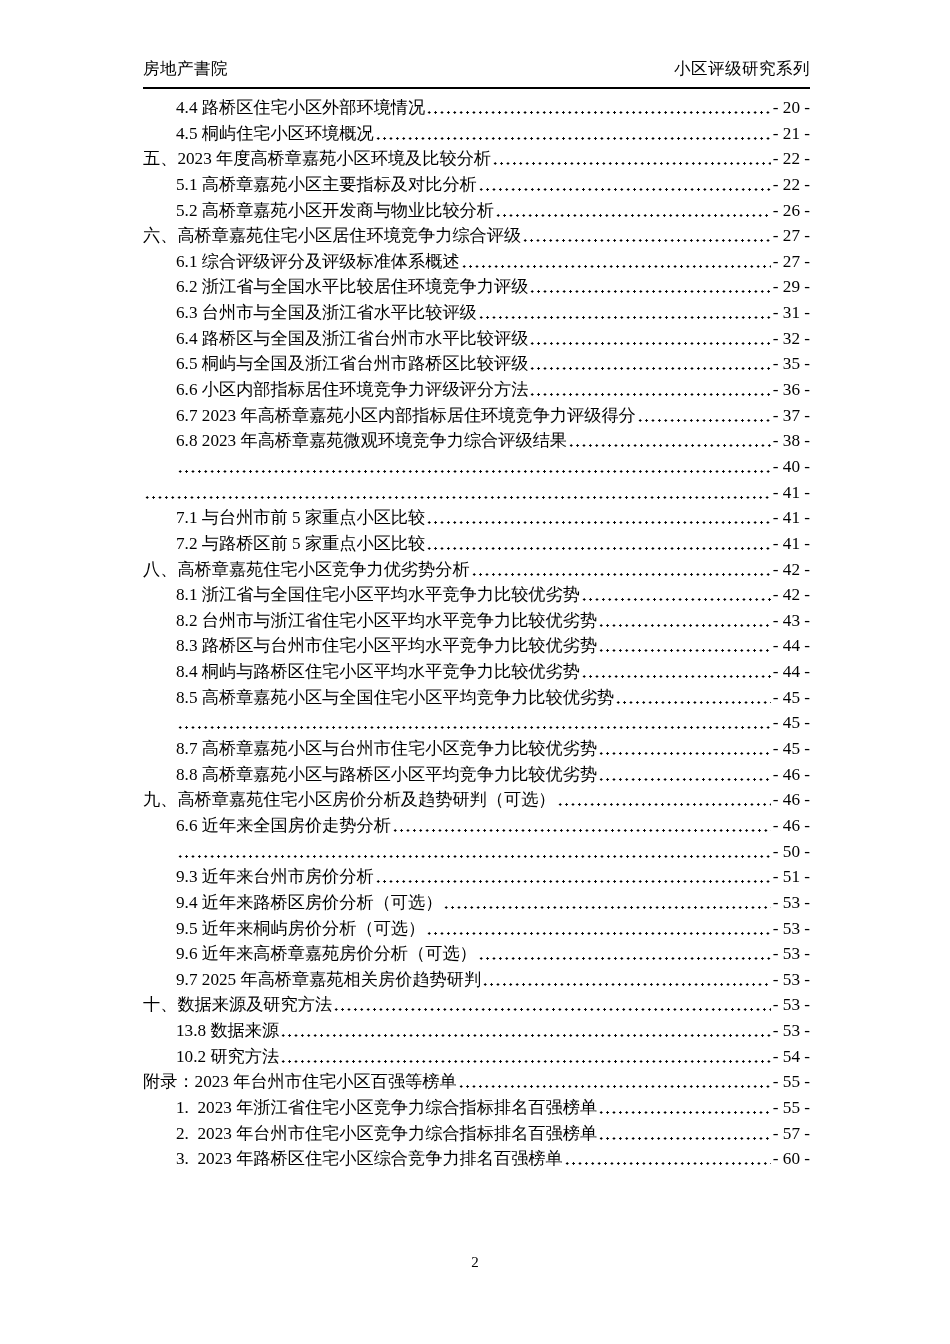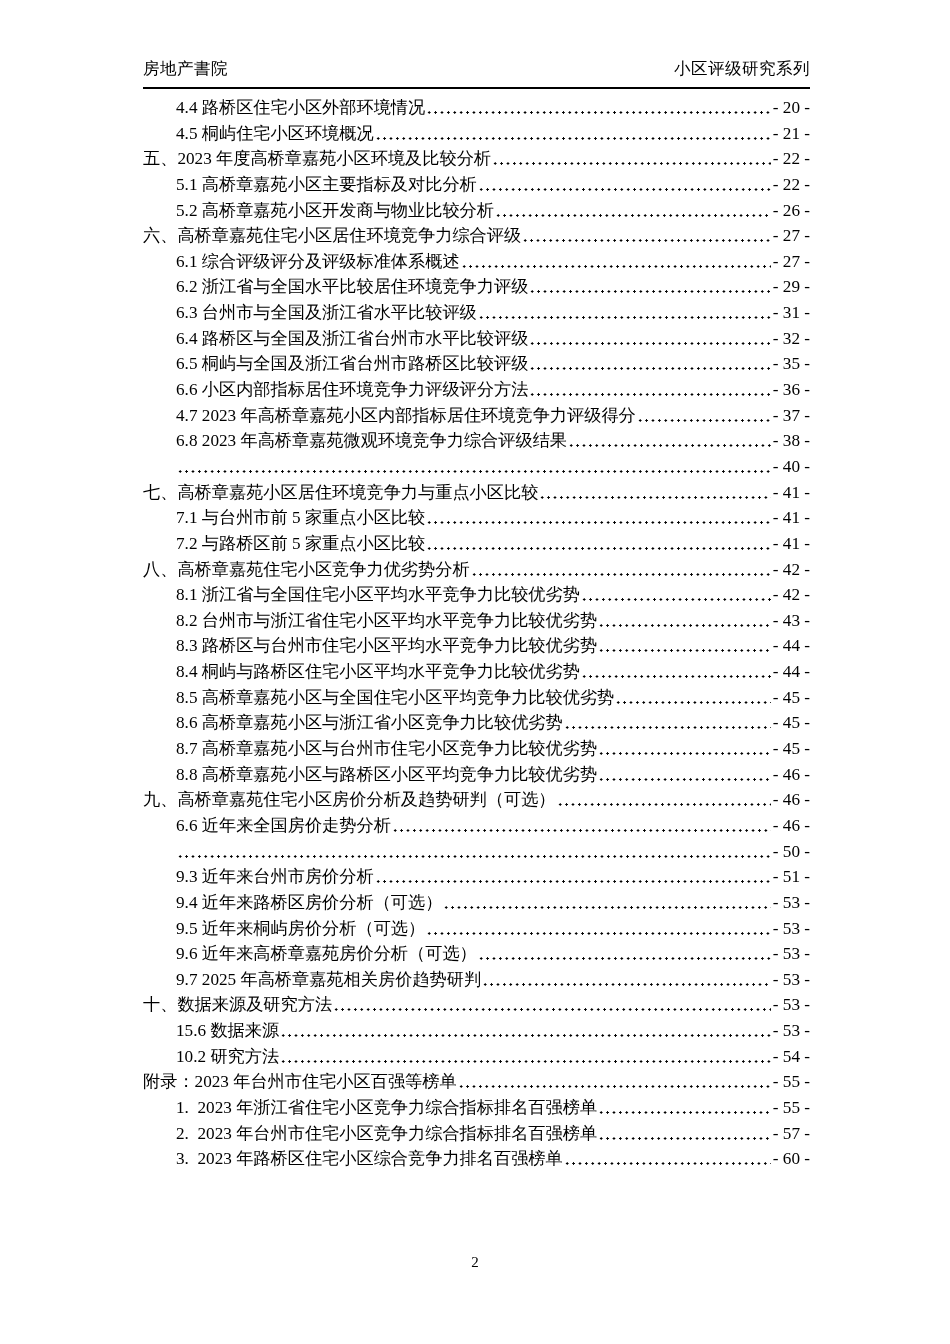--- a/index.html
+++ b/index.html
@@ -139,35 +139,34 @@
       <span class="toc-label">6.5 桐屿与全国及浙江省台州市路桥区比较评级</span>
       <span class="leader"></span>
       <span class="toc-page">- 35 -</span>
     </div>
       <div class="toc-row lvl2">
       <span class="toc-label">6.6 小区内部指标居住环境竞争力评级评分方法</span>
       <span class="leader"></span>
       <span class="toc-page">- 36 -</span>
     </div>
       <div class="toc-row lvl2">
-      <span class="toc-label">4.7 2023 年高桥章嘉苑小区内部指标居住环境竞争力评级得分</span>
+      <span class="toc-label">6.7 2023 年高桥章嘉苑小区内部指标居住环境竞争力评级得分</span>
       <span class="leader"></span>
       <span class="toc-page">- 37 -</span>
     </div>
       <div class="toc-row lvl2">
       <span class="toc-label">6.8 2023 年高桥章嘉苑微观环境竞争力综合评级结果</span>
       <span class="leader"></span>
       <span class="toc-page">- 38 -</span>
     </div>
       <div class="toc-row lvl2">
       <span class="leader"></span>
       <span class="toc-page">- 40 -</span>
     </div>
       <div class="toc-row lvl1">
-      <span class="toc-label">七、高桥章嘉苑小区居住环境竞争力与重点小区比较</span>
       <span class="leader"></span>
       <span class="toc-page">- 41 -</span>
     </div>
       <div class="toc-row lvl2">
       <span class="toc-label">7.1 与台州市前 5 家重点小区比较</span>
       <span class="leader"></span>
       <span class="toc-page">- 41 -</span>
     </div>
       <div class="toc-row lvl2">
       <span class="toc-label">7.2 与路桥区前 5 家重点小区比较</span>
@@ -198,21 +197,20 @@
       <span class="toc-label">8.4 桐屿与路桥区住宅小区平均水平竞争力比较优劣势</span>
       <span class="leader"></span>
       <span class="toc-page">- 44 -</span>
     </div>
       <div class="toc-row lvl2">
       <span class="toc-label">8.5 高桥章嘉苑小区与全国住宅小区平均竞争力比较优劣势</span>
       <span class="leader"></span>
       <span class="toc-page">- 45 -</span>
     </div>
       <div class="toc-row lvl2">
-      <span class="toc-label">8.6 高桥章嘉苑小区与浙江省小区竞争力比较优劣势</span>
       <span class="leader"></span>
       <span class="toc-page">- 45 -</span>
     </div>
       <div class="toc-row lvl2">
       <span class="toc-label">8.7 高桥章嘉苑小区与台州市住宅小区竞争力比较优劣势</span>
       <span class="leader"></span>
       <span class="toc-page">- 45 -</span>
     </div>
       <div class="toc-row lvl2">
       <span class="toc-label">8.8 高桥章嘉苑小区与路桥区小区平均竞争力比较优劣势</span>
@@ -257,21 +255,21 @@
       <span class="toc-label">9.7 2025 年高桥章嘉苑相关房价趋势研判</span>
       <span class="leader"></span>
       <span class="toc-page">- 53 -</span>
     </div>
       <div class="toc-row lvl1">
       <span class="toc-label">十、数据来源及研究方法</span>
       <span class="leader"></span>
       <span class="toc-page">- 53 -</span>
     </div>
       <div class="toc-row lvl2">
-      <span class="toc-label">15.6 数据来源</span>
+      <span class="toc-label">13.8 数据来源</span>
       <span class="leader"></span>
       <span class="toc-page">- 53 -</span>
     </div>
       <div class="toc-row lvl2">
       <span class="toc-label">10.2 研究方法</span>
       <span class="leader"></span>
       <span class="toc-page">- 54 -</span>
     </div>
       <div class="toc-row lvl1">
       <span class="toc-label">附录：2023 年台州市住宅小区百强等榜单</span>

